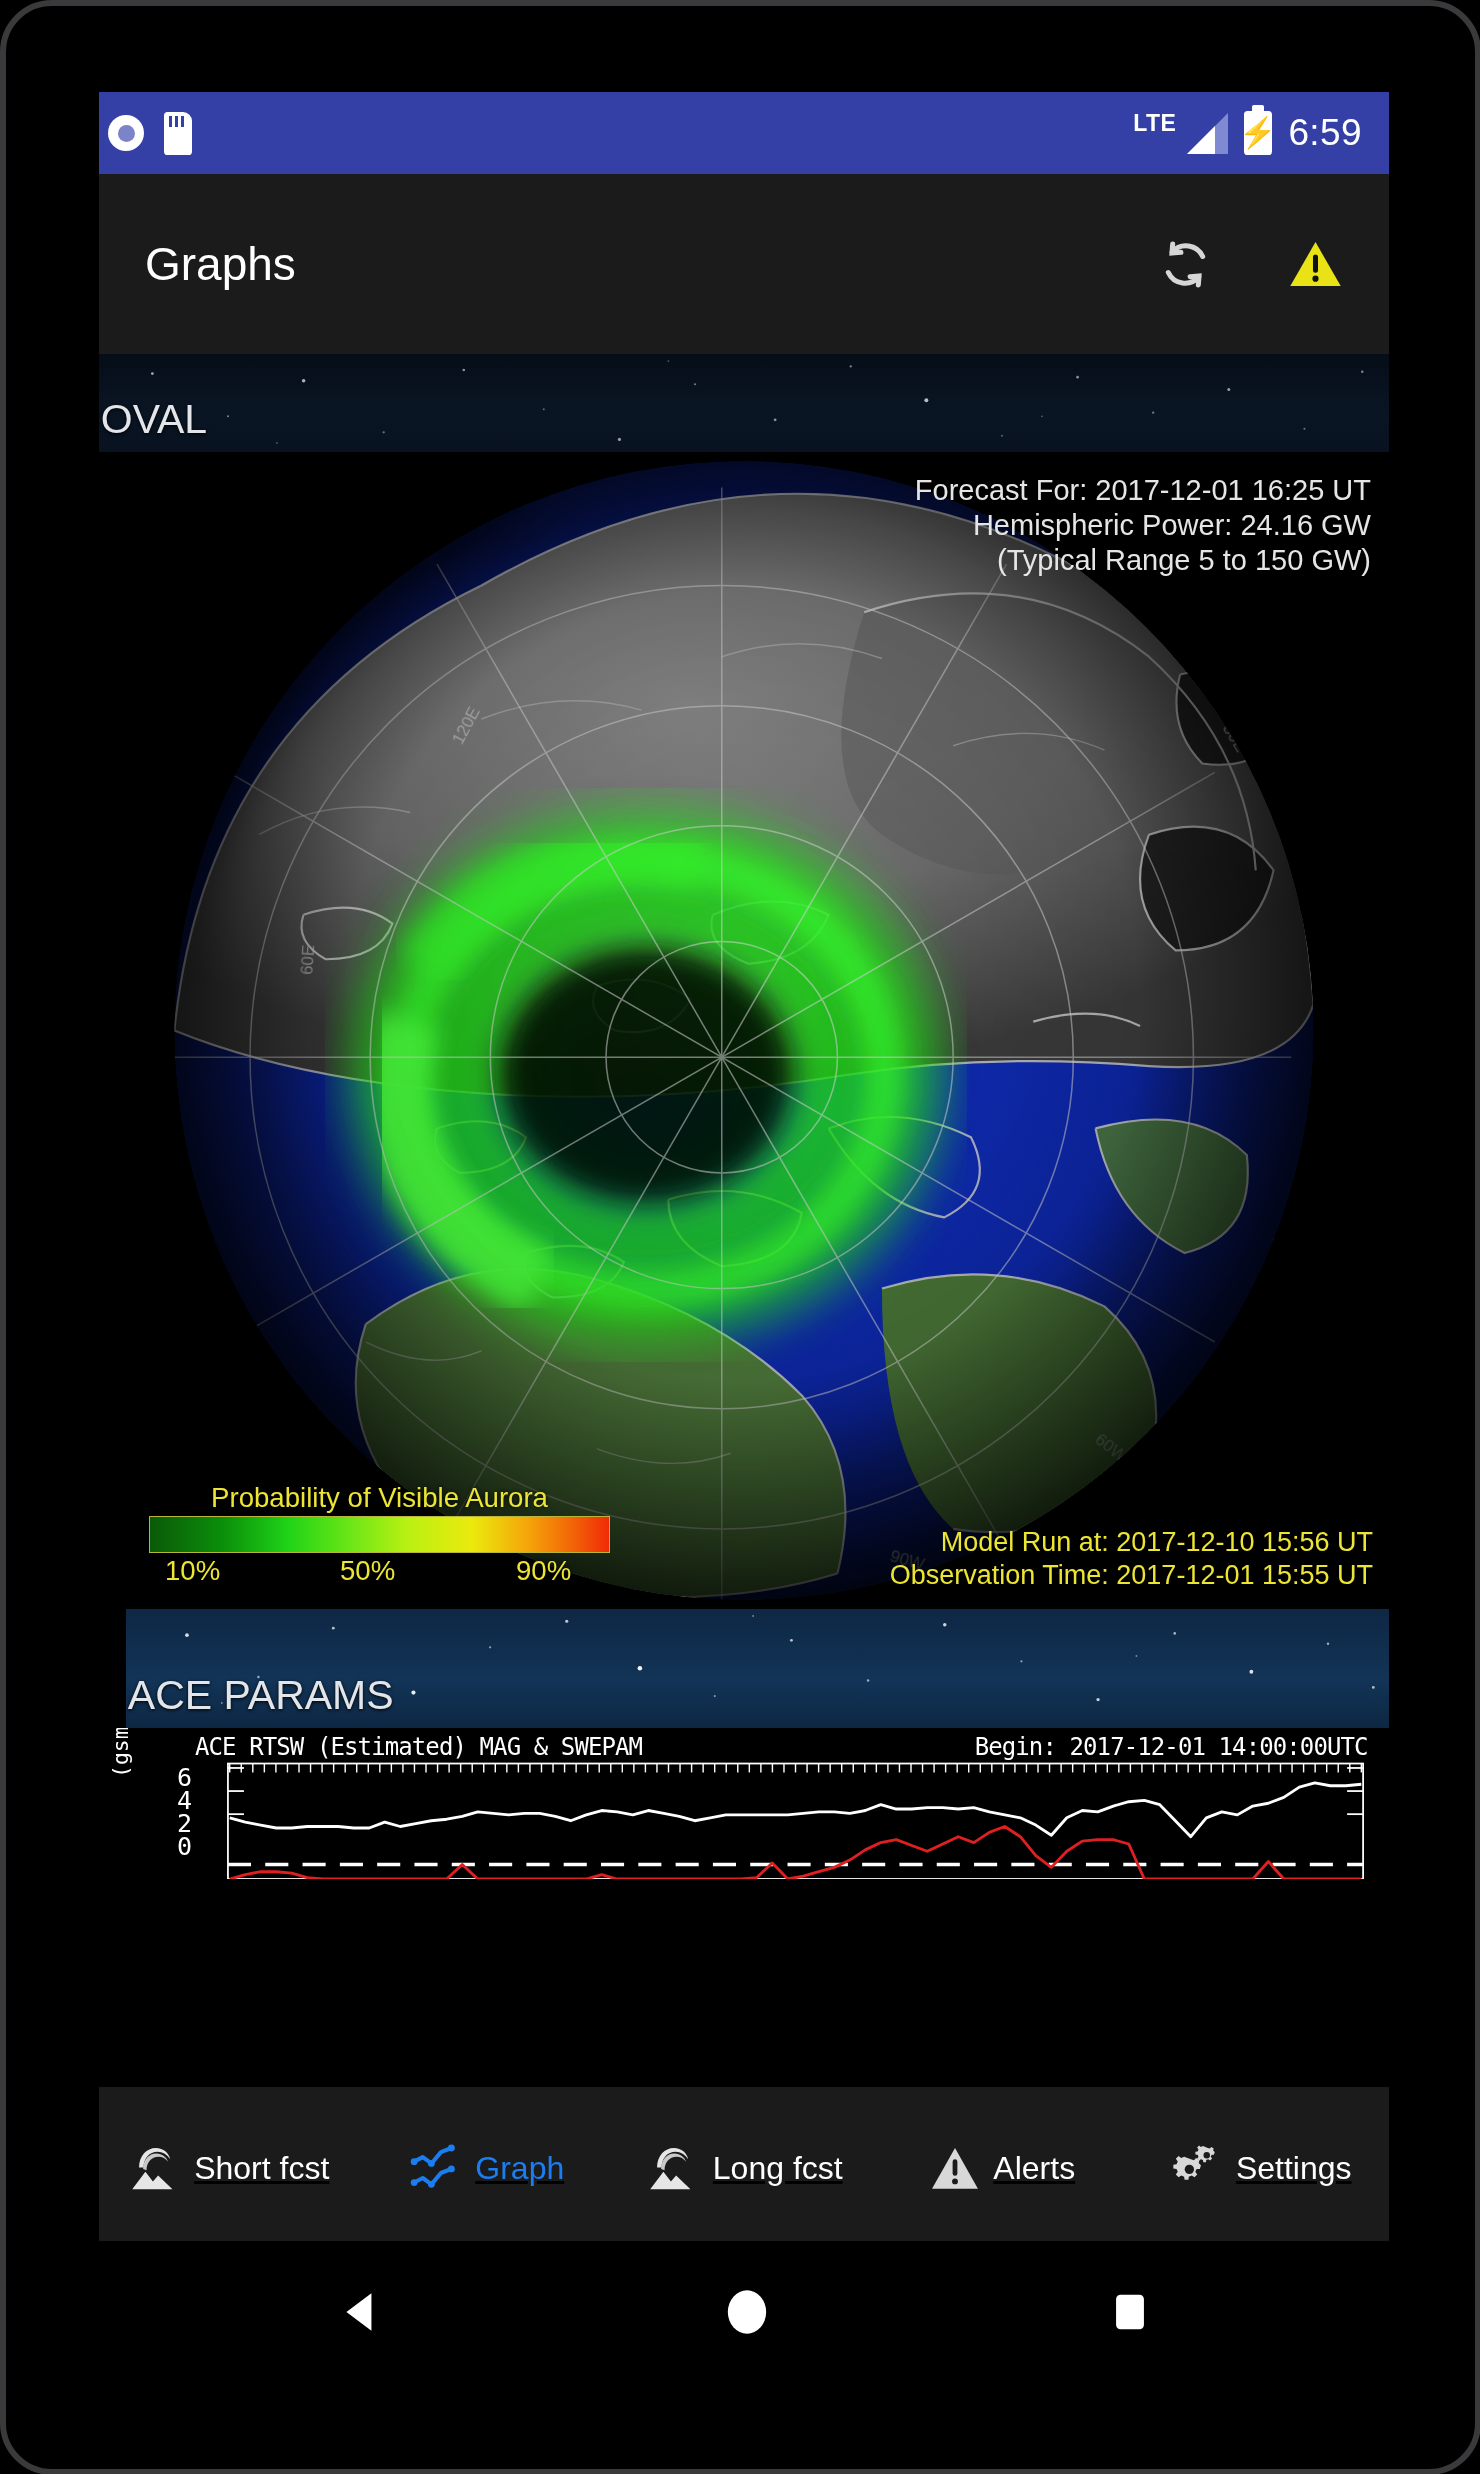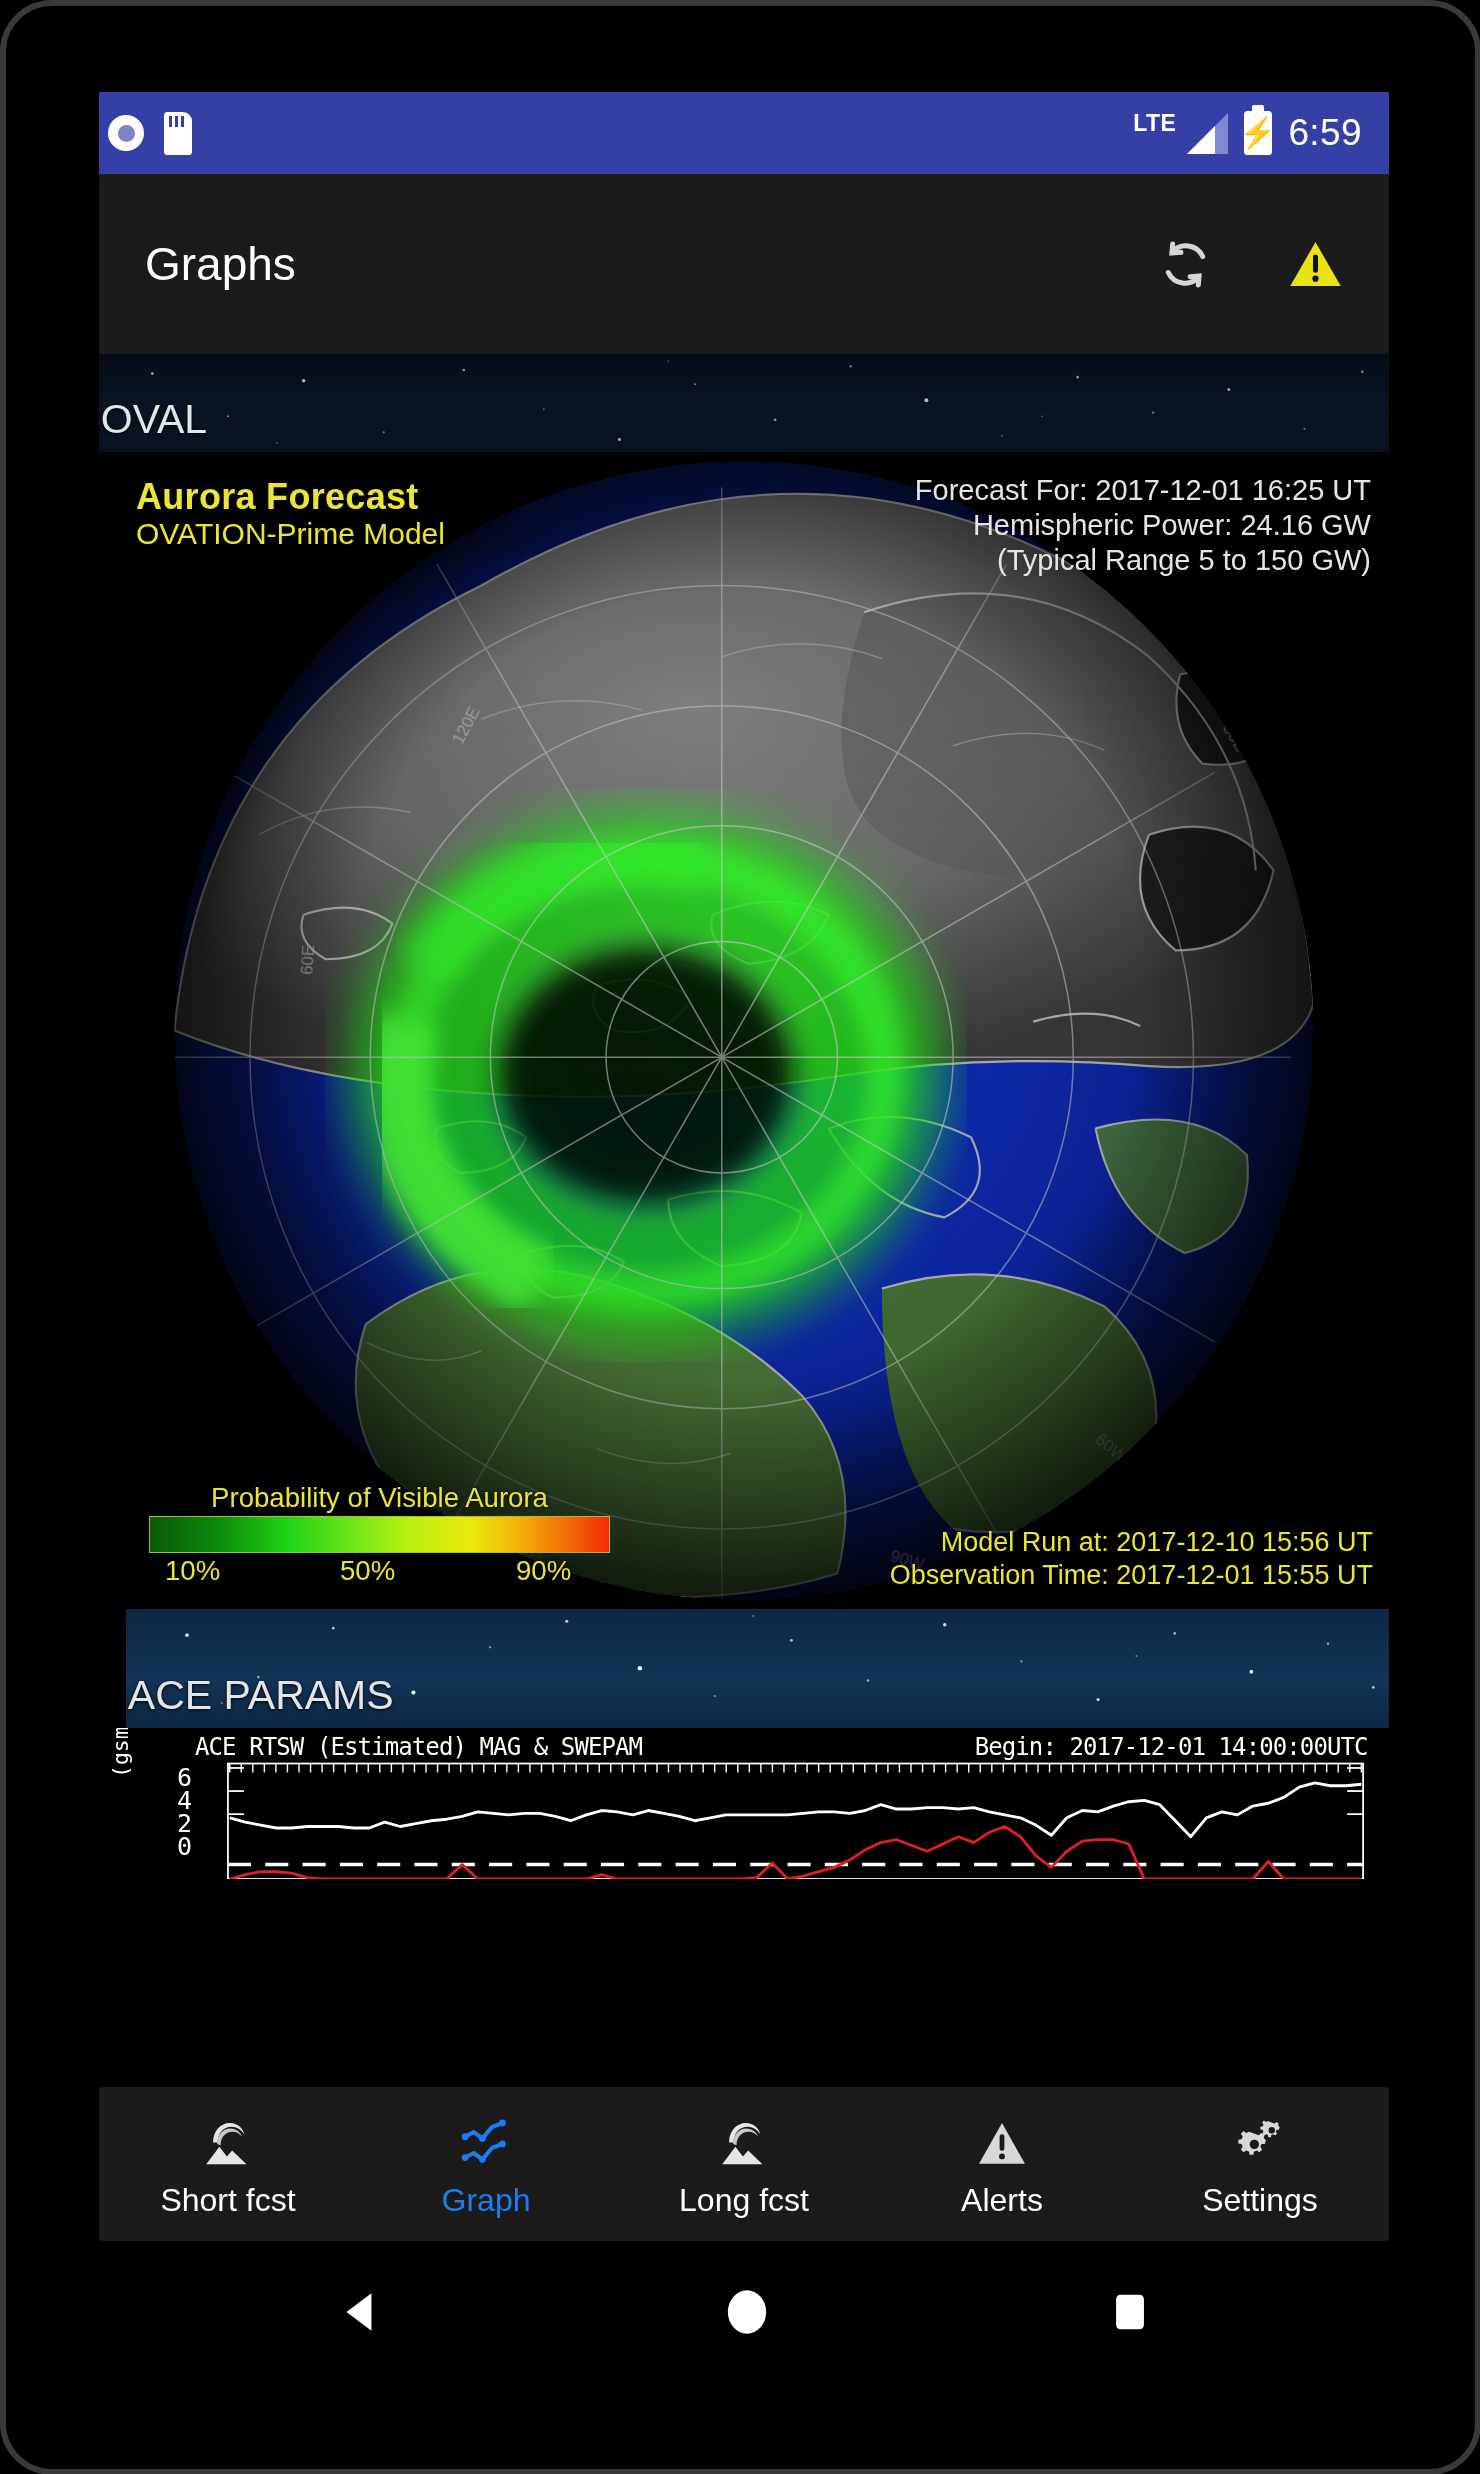--- a/index.html
+++ b/index.html
@@ -205,22 +205,22 @@
   .ace-ticks div { position: absolute; right: 0; }
 
   
   #bottomnav {
     position: absolute; left: 0; bottom: 0; width: 100%;
     height: 162px;
     background: #1b1b1b;
     display: flex; align-items: center;
   }
   .navitem {
-    flex: 1; display: flex; flex-direction: column;
-    align-items: center; justify-content: center; gap: 12.5px;
+    flex: 1; display: flex; flex-direction: row;
+    align-items: center; justify-content: center; gap: 12.5px; text-decoration: underline;
   }
   .navitem .nlabel { font-size: 32px; color: #ffffff; }
   .navitem.active .nlabel { color: #1b7df0; }
   .nicon { height: 52px; display: flex; align-items: center; justify-content: center; }
 
   
   #androidnav {
     position: absolute; left: 93px; bottom: 86px;
     width: 1290px; height: 142px;
     background: #000;
@@ -439,24 +439,20 @@
 
             <circle cx="725" cy="650" r="640" fill="url(#nightG)"></circle>
 
             <path d="M85,650 Q120,200 520,60 L85,60 Z" fill="#000" opacity=".55" filter="url(#blur26)"></path>
           </g>
 
           <path d="M0,0 H1450 V1300 H0 Z M725,650 m-640,0 a640,640 0 1,0 1280,0 a640,640 0 1,0 -1280,0" fill="#000" fill-rule="evenodd"></path>
         </svg>
       </div>
 
-      <div class="fc-left">
-        <div class="t1">Aurora Forecast</div>
-        <div class="t2">OVATION-Prime Model</div>
-      </div>
 
       <div class="fc-right">
         <div>Forecast For: 2017-12-01 16:25 UT</div>
         <div>Hemispheric Power: 24.16 GW</div>
         <div>(Typical Range 5 to 150 GW)</div>
       </div>
 
       <div class="legend">
         <div class="cap">Probability of Visible Aurora</div>
         <div class="bar"></div>

